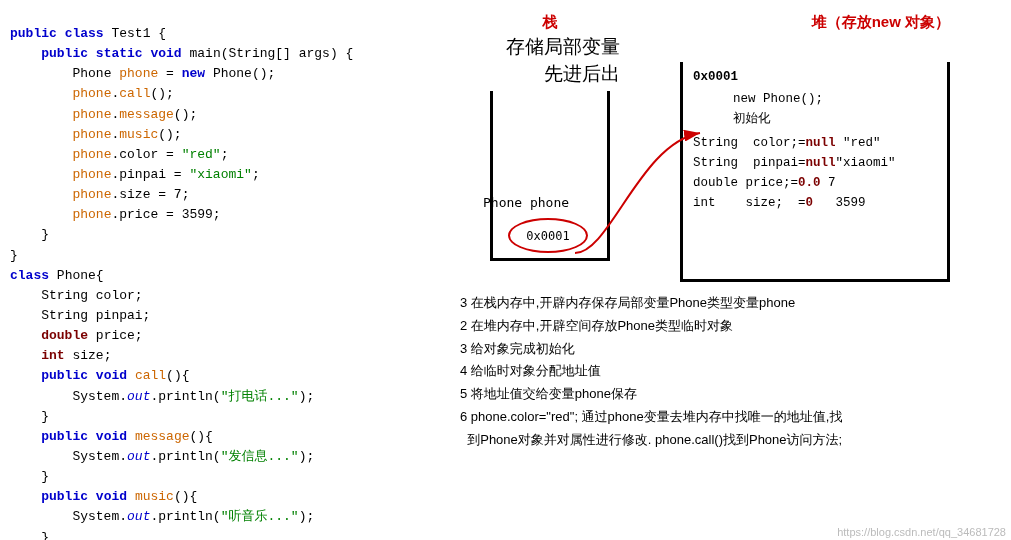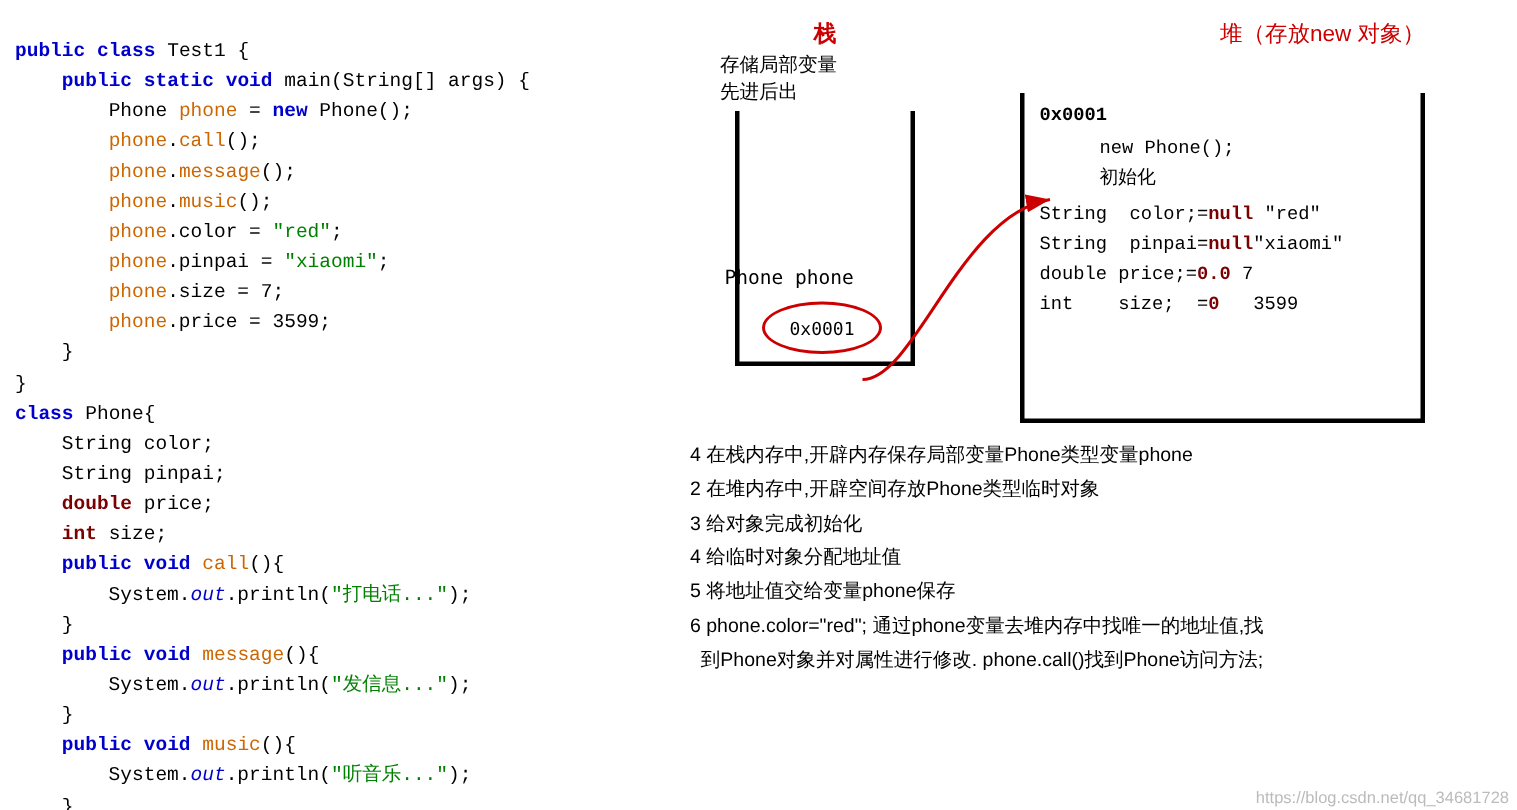--- a/index.html
+++ b/index.html
@@ -58,23 +58,23 @@
 
     #stack-title {
       color: #cc0000;
       font-size: 15px;
       font-weight: bold;
       text-align: center;
       margin-bottom: 2px;
     }
 
     #stack-subtitle {
-      font-size: 13px;
-      color: #000;
-      text-align: left;
+      font-size: 19px;
+      color: #000;
+      text-align: right;
       line-height: 1.4;
       margin-bottom: 4px;
     }
 
     #stack-box {
       width: 120px;
       height: 170px;
       border: 3px solid #000;
       border-top: none;
       position: relative;
@@ -108,21 +108,21 @@
     }
 
     
     #heap-container {
       width: 280px;
     }
 
     #heap-title {
       color: #cc0000;
       font-size: 15px;
-      font-weight: normal;
+      font-weight: bold;
       text-align: right;
       margin-bottom: 2px;
       padding-right: 10px;
     }
 
     #heap-box {
       width: 270px;
       height: 220px;
       border: 3px solid #000;
       border-top: none;
@@ -270,21 +270,21 @@
         <marker id="arrowhead" markerWidth="8" markerHeight="6" refX="8" refY="3" orient="auto">
           <polygon points="0 0, 8 3, 0 6" fill="#cc0000"></polygon>
         </marker>
       </defs>
       <path d="M 95 210 C 130 210 160 100 220 90" stroke="#cc0000" stroke-width="2" fill="none" marker-end="url(#arrowhead)"></path>
     </svg>
 
   </div>
 
   <div id="explanations">
-    <span class="item">4 在栈内存中,开辟内存保存局部变量Phone类型变量phone</span>
+    <span class="item">3 在栈内存中,开辟内存保存局部变量Phone类型变量phone</span>
     <span class="item">2 在堆内存中,开辟空间存放Phone类型临时对象</span>
     <span class="item">3 给对象完成初始化</span>
     <span class="item">4 给临时对象分配地址值</span>
     <span class="item">5 将地址值交给变量phone保存</span>
     <span class="item">6 phone.color="red"; 通过phone变量去堆内存中找唯一的地址值,找</span>
     <span class="item">&nbsp;&nbsp;到Phone对象并对属性进行修改. phone.call()找到Phone访问方法;</span>
   </div>
 
   <div id="watermark">https://blog.csdn.net/qq_34681728</div>
 </div>

